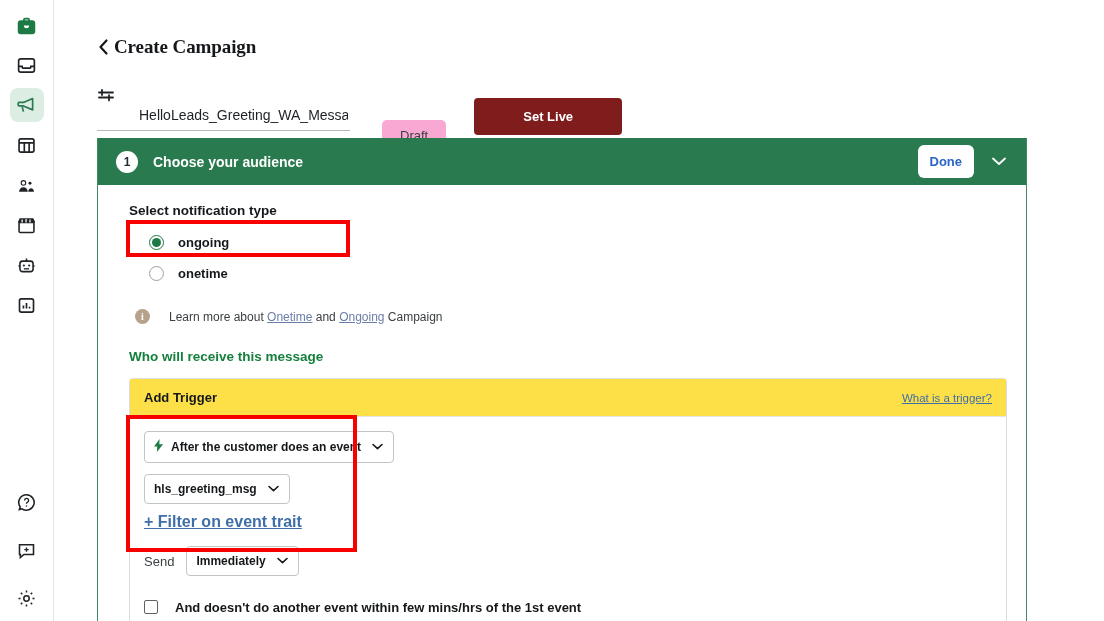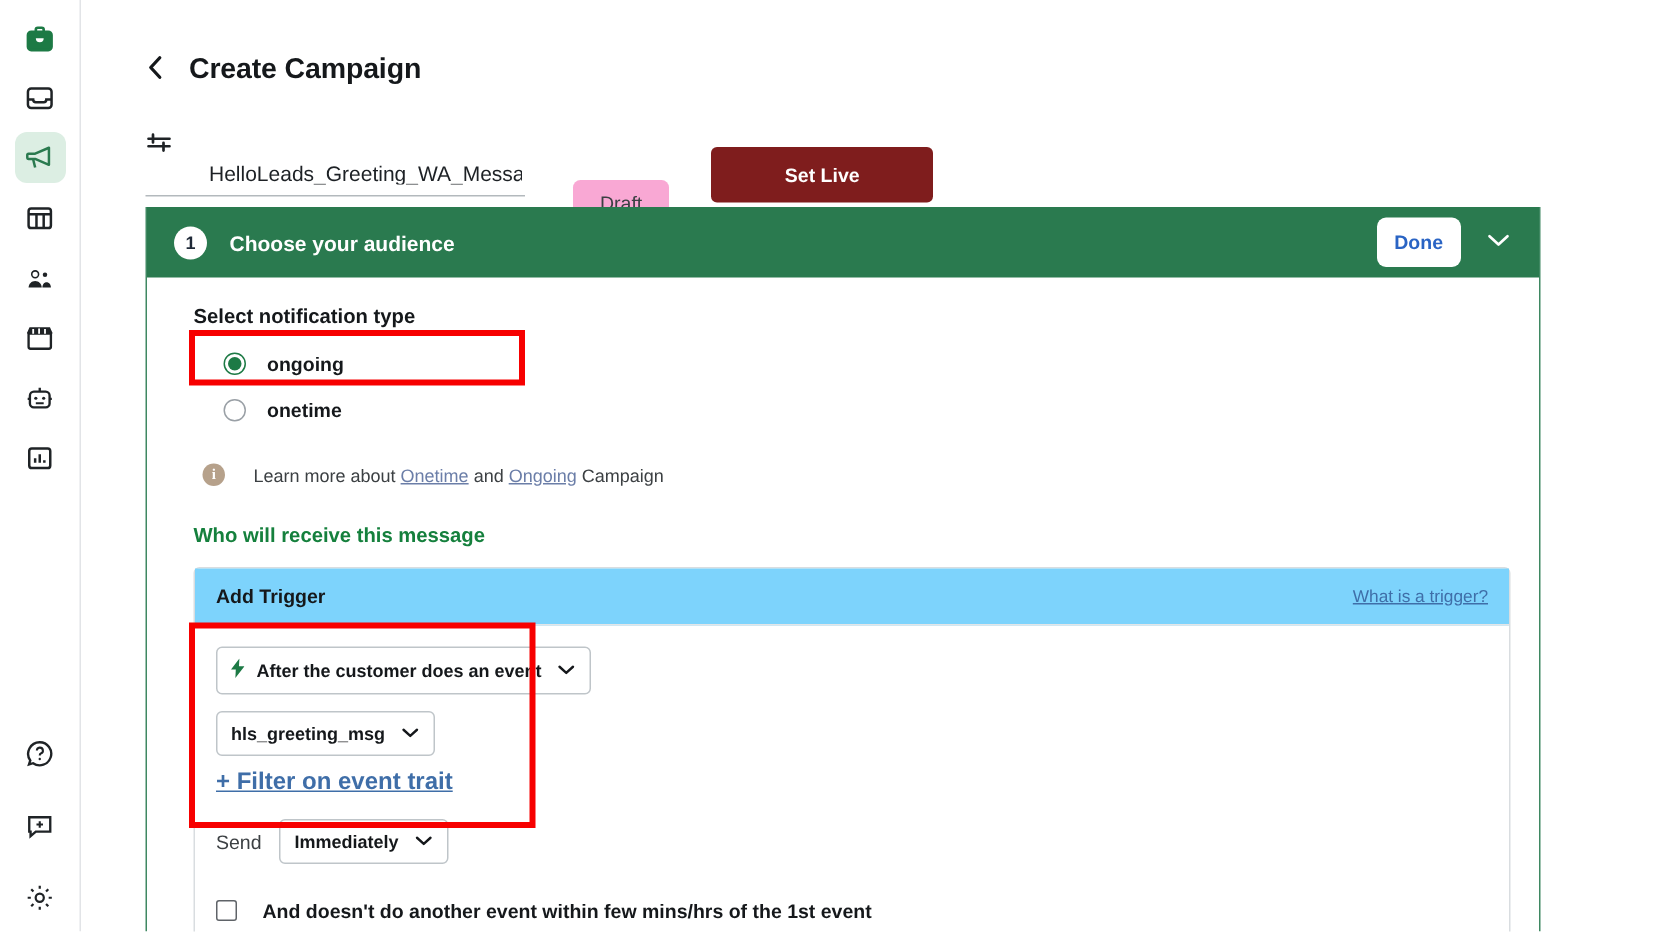--- a/index.html
+++ b/index.html
@@ -23,21 +23,21 @@
   .nav-item {
     width: 34px; height: 34px; border-radius: 8px;
     display: flex; align-items: center; justify-content: center;
     cursor: pointer;
   }
   .nav-item.active { background: #dceee3; }
   .nav-item svg { display: block; }
 
   
   .page-head { position: absolute; left: 97px; top: 36px; }
-  .back-row { display: flex; align-items: flex-start; gap: 16px; }
+  .back-row { display: flex; align-items: center; gap: 4px; font-family: Liberation Serif, serif; }
   .chev-back { width: 13px; height: 18px; display: block; }
   .page-title { font-size: 19px; font-weight: bold; color: #15181b; letter-spacing: -0.1px; }
 
   .name-row { position: absolute; left: 97px; top: 82px; display: flex; align-items: center; }
   .menu-icon { width: 22px; height: 22px; margin-right: 20px; }
   .name-input {
     width: 253px; border: none; border-bottom: 1.5px solid #b3b9bd;
     font-family: "Liberation Sans", sans-serif; font-size: 14px; color: #1d2125;
     padding: 4px 2px 7px 42px; background: transparent; outline: none;
   }
@@ -99,21 +99,21 @@
   .info-text { font-size: 12px; color: #3c4043; margin-left: 19px; }
   .info-text a { color: #6b7ea8; text-decoration: underline; }
 
   .who-label { font-size: 13.5px; font-weight: bold; color: #15803d; margin-top: 25px; }
 
   .trigger-box {
     margin-top: 14px; border: 1px solid #d9dde0; border-radius: 4px; background: #fff;
     width: 878px;
   }
   .trigger-head {
-    height: 38px; background: #7dd3fc; border-bottom: 1px solid #e3e6e8;
+    height: 38px; background: #fde047; border-bottom: 1px solid #e3e6e8;
     display: flex; align-items: center; padding: 0 14px 0 14px;
   }
   .trigger-head-label { font-size: 13px; font-weight: bold; color: #15181b; }
   .trigger-head-spacer { flex: 1; }
   .trigger-help { font-size: 11.5px; color: #3f6ea8; text-decoration: underline; cursor: pointer; }
 
   .trigger-body { padding: 14px 14px 12px 14px; }
 
   .sel {
     display: inline-flex; align-items: center; gap: 8px;

